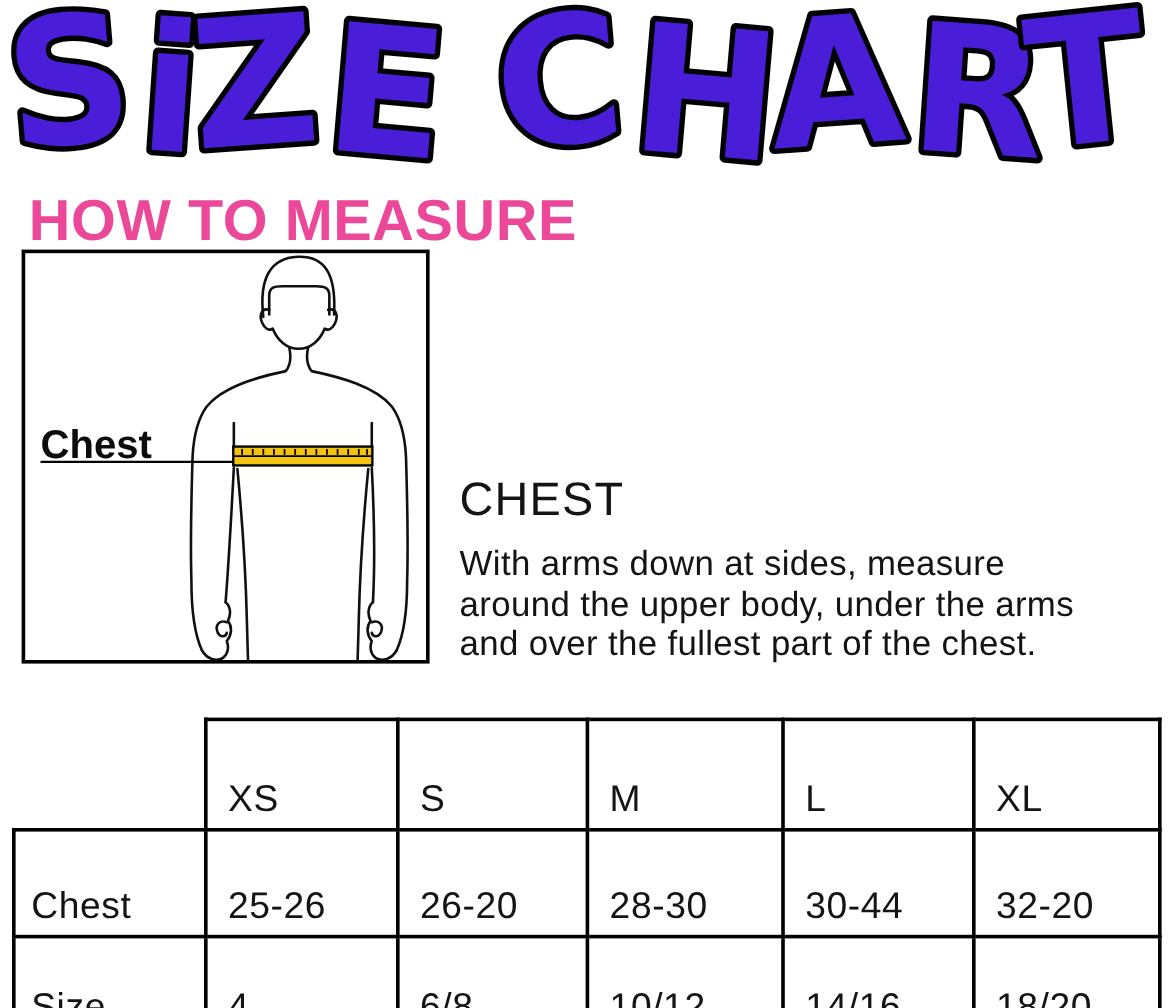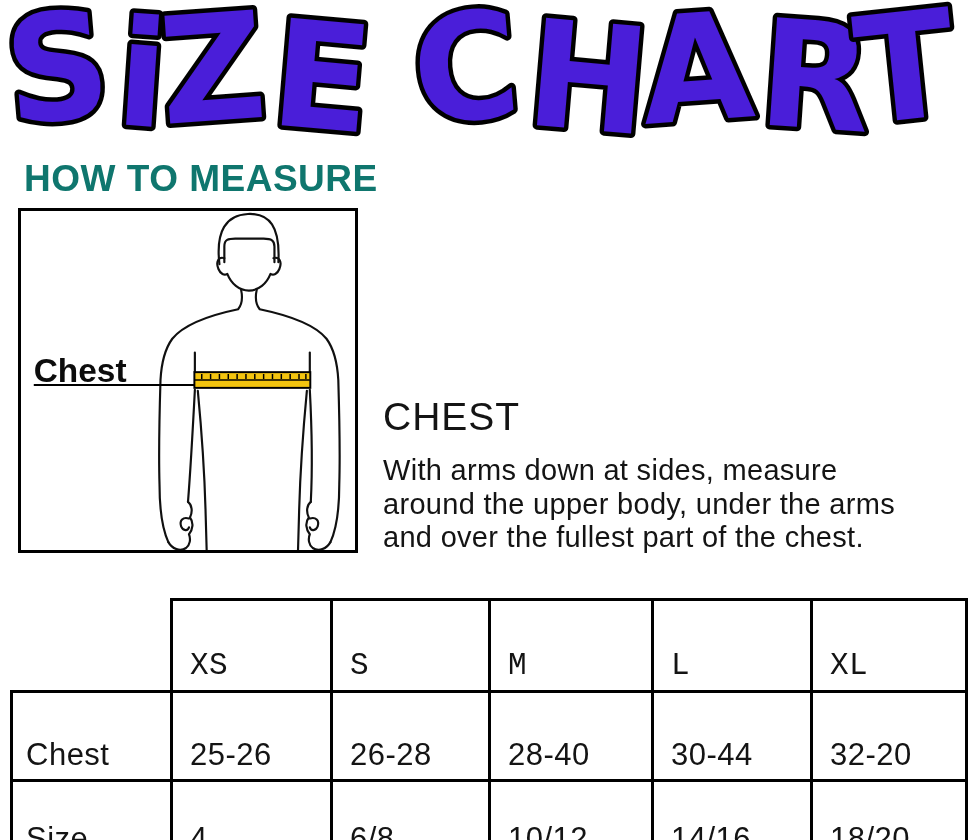--- a/index.html
+++ b/index.html
@@ -19,22 +19,22 @@
     font-family:"DejaVu Sans", sans-serif;
     font-weight:bold;
     font-size:148px;
     stroke:#000000;
     stroke-width:9px;
     stroke-linejoin:round;
     paint-order:stroke fill;
   }
   .how-heading{
     position:absolute;left:24px;top:160px;
-    font-size:37px;font-weight:bold;letter-spacing:0.5px;
-    line-height:1.05;color:#0f766e;
+    font-size:48px;font-weight:bold;letter-spacing:0.5px;
+    line-height:1.05;color:#ec4899;
   }
   .figure-box{
     position:absolute;left:18px;top:208px;
     width:340px;height:345px;
     box-sizing:border-box;
     border:3px solid #000000;
   }
   .figure-box svg{display:block;width:100%;height:100%;}
   .chest-heading{
     position:absolute;left:383px;top:397px;
@@ -57,21 +57,21 @@
     vertical-align:bottom;
     padding:0 0 9px 17px;
     font-size:31px;
     letter-spacing:0.5px;
     color:#141414;
     line-height:1;
     overflow:hidden;
   }
   .size-table td.corner{border:none;}
   .size-table td.rowlabel{padding-left:13px;}
-  .size-table tr.hdr td{height:80px;font-family:Liberation Mono, monospace;}
+  .size-table tr.hdr td{height:80px;}
   .size-table tr.r1 td{height:77px;}
   .size-table tr.r2 td{height:72px;}
 </style>
 </head>
 <body>
 
 <div class="page">
 
   <svg class="title-banner" viewBox="0 0 978 158">
     <text x="10" y="124" textLength="950" lengthAdjust="spacingAndGlyphs" rotate="-5 4 -4 5 0 -5 5 -4 4 -6" fill="#4A1ED9">SiZE CHART</text>
@@ -140,22 +140,22 @@
       <td class="corner"></td>
       <td>XS</td>
       <td>S</td>
       <td>M</td>
       <td>L</td>
       <td>XL</td>
     </tr>
     <tr class="r1">
       <td class="rowlabel">Chest</td>
       <td>25-26</td>
-      <td>26-28</td>
-      <td>28-40</td>
+      <td>26-20</td>
+      <td>28-30</td>
       <td>30-44</td>
       <td>32-20</td>
     </tr>
     <tr class="r2">
       <td class="rowlabel">Size</td>
       <td>4</td>
       <td>6/8</td>
       <td>10/12</td>
       <td>14/16</td>
       <td>18/20</td>

